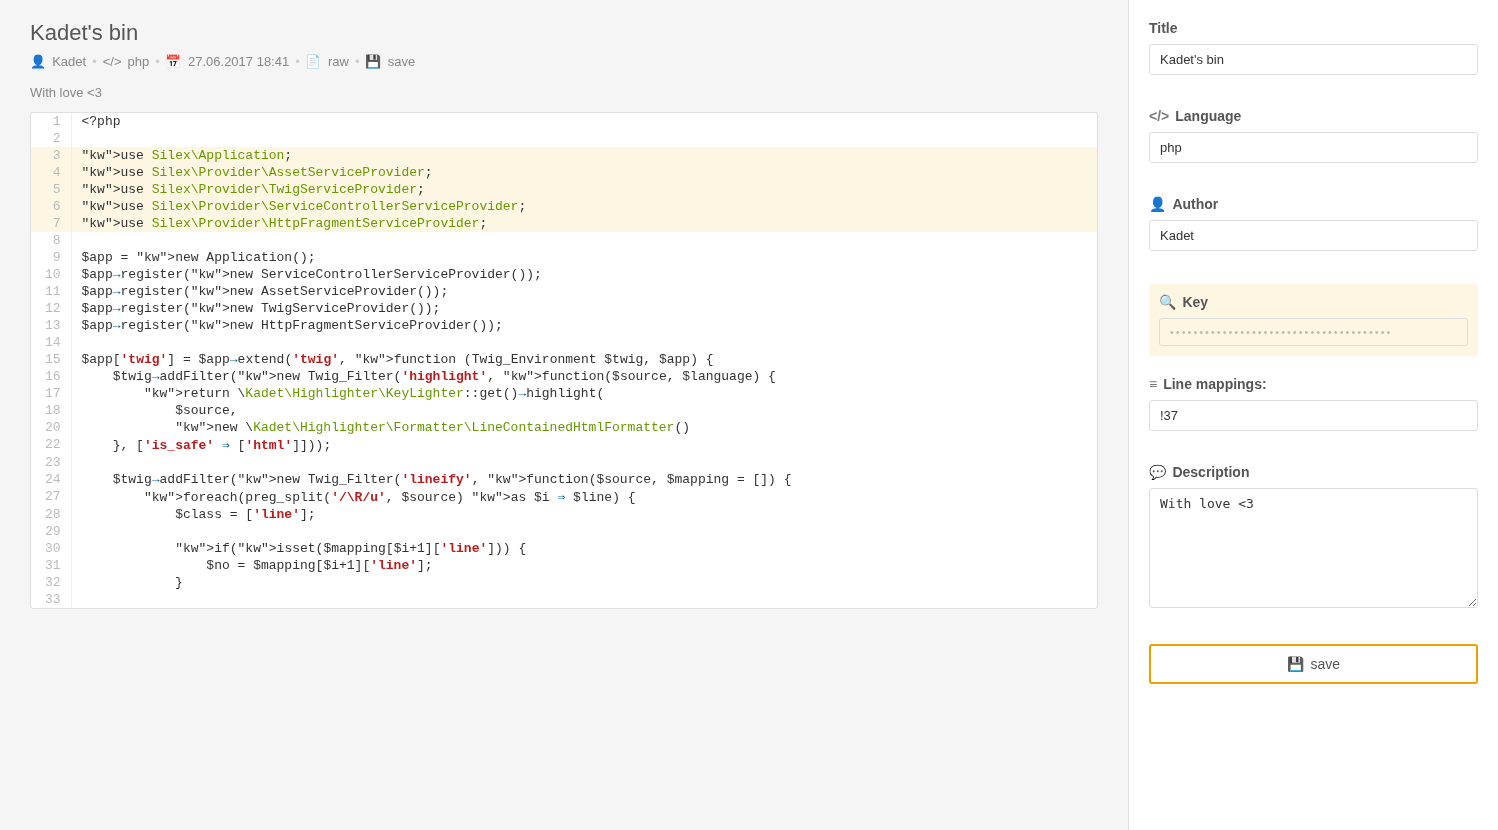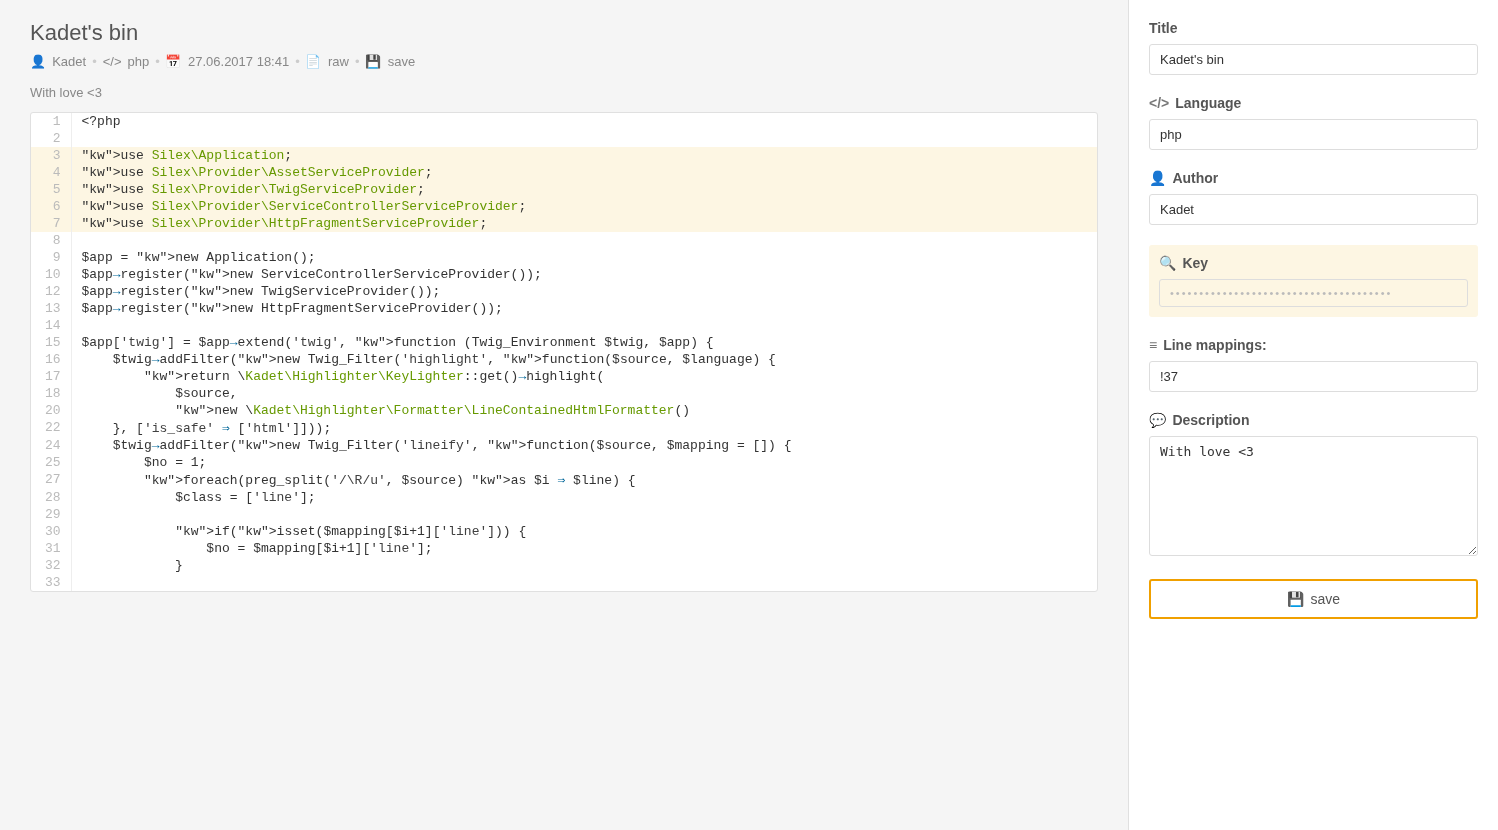--- a/index.html
+++ b/index.html
@@ -71,33 +71,33 @@
     }
     .line-code {
       padding: 1px 10px;
       white-space: pre;
       color: #333;
     }
     .line-highlighted {
       background: #fdf6e3;
     }
     .ns { color: #669900; }
-    .st { color: #404040; }
+    .st { color: #b91c1c; font-weight: bold; }
 
     
     .sidebar {
       width: 370px;
       min-width: 370px;
       background: #fff;
       border-left: 1px solid #e0e0e0;
       padding: 20px;
       overflow-y: auto;
     }
     .sidebar-section {
-      margin-bottom: 20px;
+      margin-bottom: 33px;
     }
     .sidebar-section-title {
       font-size: 14px;
       font-weight: 600;
       color: #555;
       margin-bottom: 8px;
       display: flex;
       align-items: center;
       gap: 6px;
     }
@@ -216,20 +216,24 @@
             </tr>
             <tr>
               <td class="line-num">9</td>
               <td class="line-code"><span style="color:#333">$app</span> = <span class="&lt;span">"kw"</span>&gt;new Application();</td>
             </tr>
             <tr>
               <td class="line-num">10</td>
               <td class="line-code"><span style="color:#333">$app</span><span style="color:#006699">→</span>register(<span class="&lt;span">"kw"</span>&gt;new ServiceControllerServiceProvider());</td>
             </tr>
             <tr>
+              <td class="line-num">11</td>
+              <td class="line-code"><span style="color:#333">$app</span><span style="color:#006699">→</span>register(<span class="&lt;span">"kw"</span>&gt;new AssetServiceProvider());</td>
+            </tr>
+            <tr>
               <td class="line-num">12</td>
               <td class="line-code"><span style="color:#333">$app</span><span style="color:#006699">→</span>register(<span class="&lt;span">"kw"</span>&gt;new TwigServiceProvider());</td>
             </tr>
             <tr>
               <td class="line-num">13</td>
               <td class="line-code"><span style="color:#333">$app</span><span style="color:#006699">→</span>register(<span class="&lt;span">"kw"</span>&gt;new HttpFragmentServiceProvider());</td>
             </tr>
             <tr>
               <td class="line-num">14</td>
               <td class="line-code">&nbsp;</td>
@@ -252,26 +256,26 @@
             </tr>
             <tr>
               <td class="line-num">20</td>
               <td class="line-code">            <span class="&lt;span">"kw"</span>&gt;new \<span class="ns">Kadet\Highlighter\Formatter\LineContainedHtmlFormatter</span>()</td>
             </tr>
             <tr>
               <td class="line-num">22</td>
               <td class="line-code">    }, [<span class="st">'is_safe'</span> <span style="color:#006699">⇒</span> [<span class="st">'html'</span>]]));</td>
             </tr>
             <tr>
+              <td class="line-num">23</td>
+              <td class="line-code">&nbsp;</td>
+            </tr>
+            <tr>
               <td class="line-num">24</td>
               <td class="line-code">    <span style="color:#333">$twig</span><span style="color:#006699">→</span>addFilter(<span class="&lt;span">"kw"</span>&gt;new Twig_Filter(<span class="st">'lineify'</span>, <span class="&lt;span">"kw"</span>&gt;function(<span style="color:#333">$source</span>, <span style="color:#333">$mapping</span> = []) {</td>
-            </tr>
-            <tr>
-              <td class="line-num">25</td>
-              <td class="line-code">        <span style="color:#333">$no</span> = 1;</td>
             </tr>
             <tr>
               <td class="line-num">27</td>
               <td class="line-code">        <span class="&lt;span">"kw"</span>&gt;foreach(preg_split(<span class="st">'/\R/u'</span>, <span style="color:#333">$source</span>) <span class="&lt;span">"kw"</span>&gt;as <span style="color:#333">$i</span> <span style="color:#006699">⇒</span> <span style="color:#333">$line</span>) {</td>
             </tr>
             <tr>
               <td class="line-num">28</td>
               <td class="line-code">            <span style="color:#333">$class</span> = [<span class="st">'line'</span>];</td>
             </tr>
             <tr>

